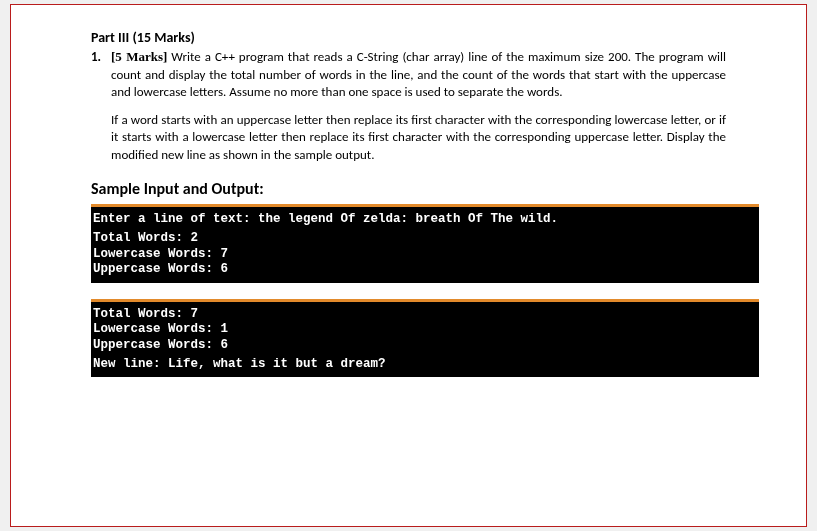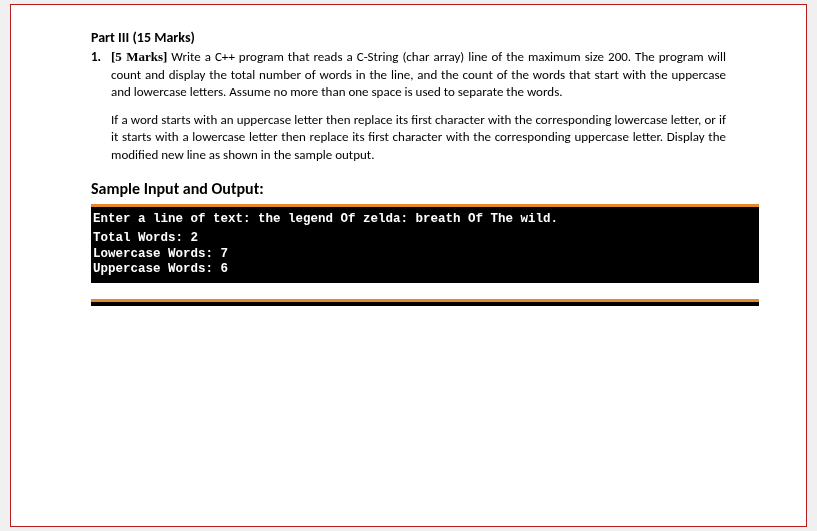--- a/index.html
+++ b/index.html
@@ -83,15 +83,17 @@
       <p>If a word starts with an uppercase letter then replace its first character with the corresponding lowercase letter, or if it starts with a lowercase letter then replace its first character with the corresponding uppercase letter. Display the modified new line as shown in the sample output.</p>
     </div>
   </div>
 
   <div class="sample-heading">Sample Input and Output:</div>
 
   <div class="terminal"><div class="block"><span>Enter a line of text: the legend Of zelda: breath Of The wild.</span></div><div class="block"><span>Total Words: 2</span>
 <span>Lowercase Words: 7</span>
 <span>Uppercase Words: 6</span></div></div>
 
-  <div class="terminal"></div>
+  <div class="terminal"><div class="block"><span>Total Words: 7</span>
+<span>Lowercase Words: 1</span>
+<span>Uppercase Words: 6</span></div><div class="block"><span>New line: Life, what is it but a dream?</span></div></div>
 
 </div>
 
 </body></html>

